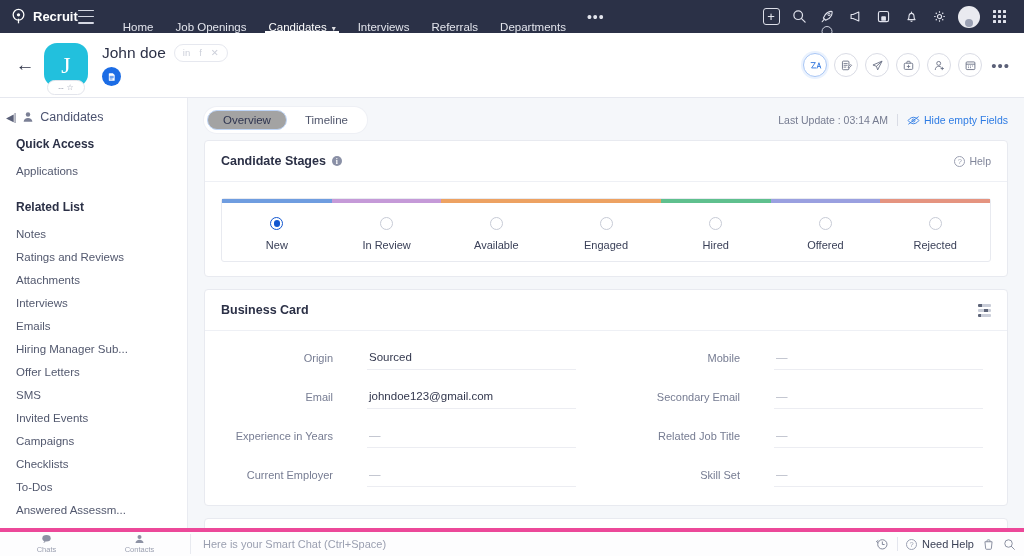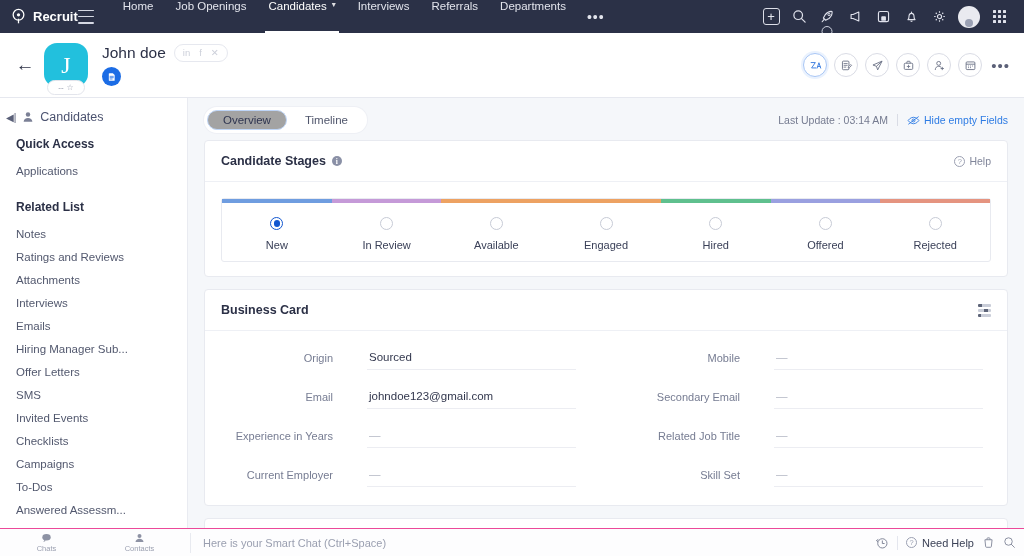--- a/index.html
+++ b/index.html
@@ -16,21 +16,21 @@
     height: 33px; background: #2b3147; flex: 0 0 33px;
     display: flex; align-items: center; padding: 0 10px; position: relative;
   }
   .brand { display: flex; align-items: center; gap: 6px; color: #fff; font-size: 13px; font-weight: 600; }
   .brand-logo { width: 17px; height: 17px; display: inline-block; }
   .hamburger { width: 16px; height: 14px; display: flex; flex-direction: column; justify-content: space-between; margin-right: 18px; cursor: pointer; }
   .hamburger i { display: block; height: 1.5px; background: #d5d8e3; border-radius: 1px; }
   .nav-items { display: flex; align-items: center; height: 33px; gap: 0; }
   .nav-item {
     color: #e2e4ec; font-size: 11.5px; padding: 0 11px; height: 33px;
-    display: flex; align-items: flex-start; cursor: pointer; white-space: nowrap; position: relative;
+    display: flex; align-items: flex-end; cursor: pointer; white-space: nowrap; position: relative;
   }
   .nav-item.active { color: #ffffff; }
   .nav-item.active::after {
     content: ""; position: absolute; left: 8px; right: 8px; bottom: 0; height: 2px; background: #ffffff;
   }
   .nav-caret { margin-left: 5px; font-size: 8px; opacity: .85; }
   .nav-more { color: #e2e4ec; font-size: 14px; padding: 0 10px; letter-spacing: 1px; cursor: pointer; }
   .topnav-right { margin-left: auto; display: flex; align-items: center; gap: 2px; padding-right: 2px; }
   .tn-icon { width: 26px; height: 26px; display: flex; align-items: center; justify-content: center; color: #e0e2ec; cursor: pointer; position: relative; }
   .plus-box { width: 17px; height: 17px; border: 1.3px solid #dcdee8; border-radius: 3px; display: flex; align-items: center; justify-content: center; color: #e6e8f0; font-size: 13px; line-height: 1; }
@@ -135,21 +135,21 @@
   .field + .field { margin-top: 10px; }
   .f-label { width: 118px; flex: 0 0 118px; text-align: right; font-size: 11px; color: #767c92; padding-right: 14px; padding-top: 3px; }
   .f-value { flex: 1; font-size: 11.5px; color: #33384e; border-bottom: 1px solid #ecedf2; padding: 2px 2px 5px 2px; min-height: 21px; cursor: text; margin-left: 20px; }
   .f-value.empty { color: #b3b7c4; }
 
   .show-details { padding: 16px; font-size: 12px; color: #2e7ce4; cursor: pointer; }
 
   
   .footer {
     position: absolute; left: 0; bottom: 0; width: 1024px; height: 28px; background: #fdfdfe;
-    border-top: 1px solid #ec4899; display: flex; align-items: center; z-index: 5;
+    border-top: 4px solid #ec4899; display: flex; align-items: center; z-index: 5;
   }
   .ft-tab { width: 93px; display: flex; flex-direction: column; align-items: center; gap: 1px; cursor: pointer; }
   .ft-tab .ic { font-size: 10px; color: #8d92a4; line-height: 1; }
   .ft-tab .lb { font-size: 7.5px; color: #9ca1b1; }
   .ft-sep { width: 1px; height: 20px; background: #e8eaf0; margin: 0 4px; }
   .smartchat { font-size: 11px; color: #9a9fb0; padding-left: 8px; }
   .footer-right { margin-left: auto; display: flex; align-items: center; gap: 8px; padding-right: 8px; }
   .fr-ic { color: #7e8396; font-size: 12px; display: flex; align-items: center; cursor: pointer; }
   .need-help { display: flex; align-items: center; gap: 5px; font-size: 11px; color: #3b4156; cursor: pointer; }
   .fr-divider { width: 1px; height: 14px; background: #e4e6ee; }
@@ -353,22 +353,22 @@
       <div class="sb-section sp">Related List</div>
       <div class="sb-item">Notes</div>
       <div class="sb-item">Ratings and Reviews</div>
       <div class="sb-item">Attachments</div>
       <div class="sb-item">Interviews</div>
       <div class="sb-item">Emails</div>
       <div class="sb-item">Hiring Manager Sub...</div>
       <div class="sb-item">Offer Letters</div>
       <div class="sb-item">SMS</div>
       <div class="sb-item">Invited Events</div>
+      <div class="sb-item">Campaigns</div>
       <div class="sb-item">Checklists</div>
-      <div class="sb-item">Campaigns</div>
       <div class="sb-item">To-Dos</div>
       <div class="sb-item">Answered Assessm...</div>
 
       <div class="sb-row">
         <div class="sb-section">Tags</div>
         <div class="sb-plus">+</div>
       </div>
 
     </div>
 

